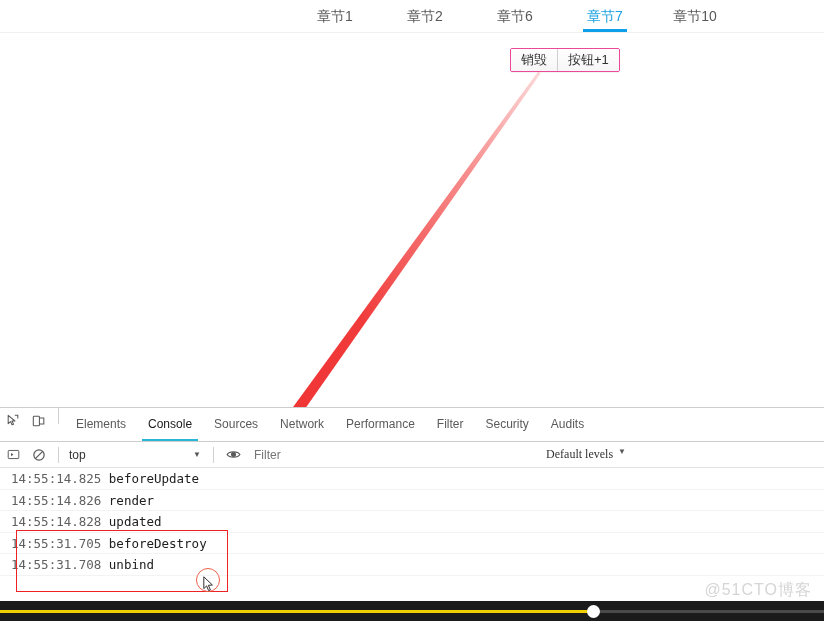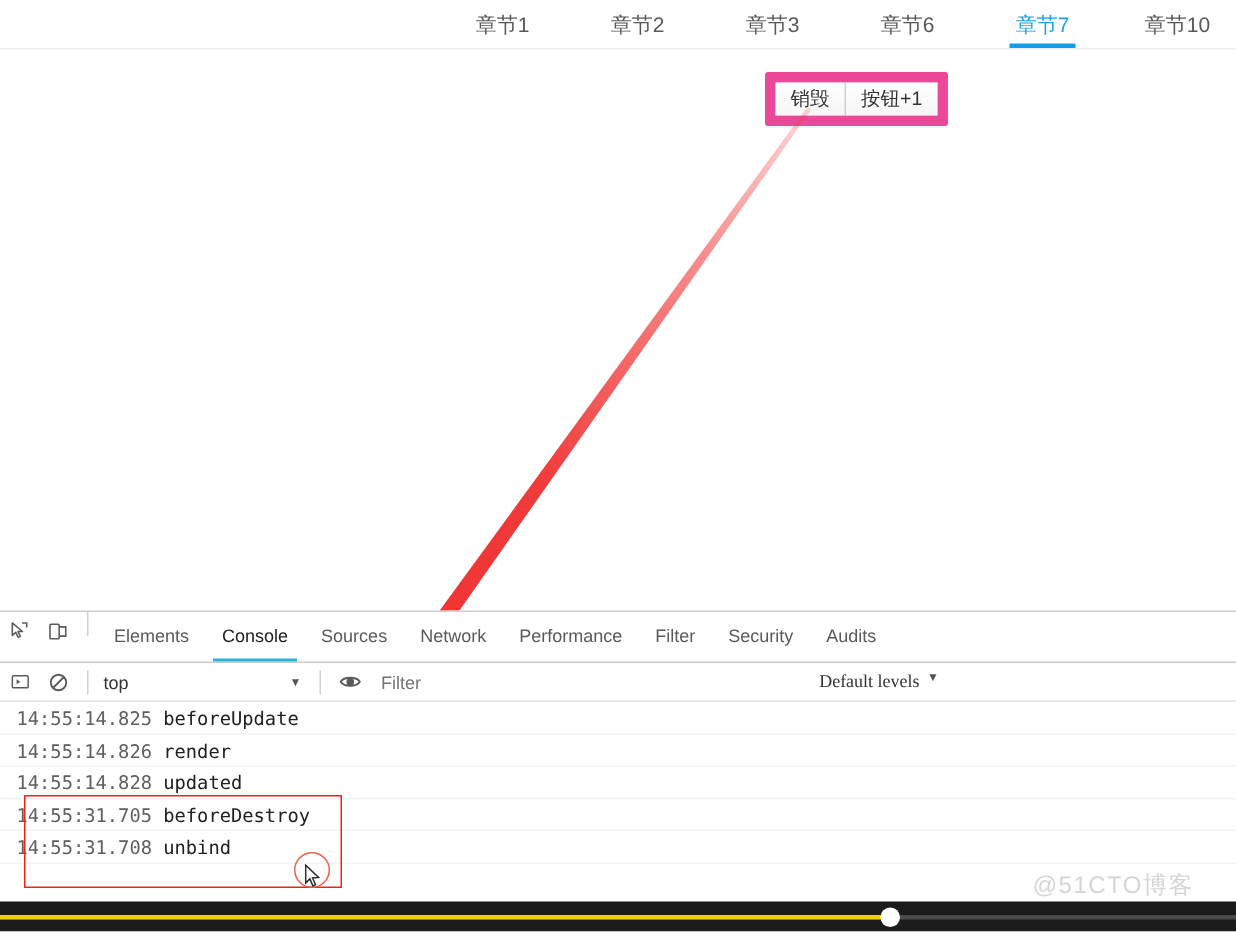--- a/index.html
+++ b/index.html
@@ -47,21 +47,21 @@
     left: 23px; right: 23px;
     bottom: 0;
     height: 3px;
     background: #0f9fe8;
   }
 
   
   .btn-group {
     position: absolute; left: 510px; top: 48px;
     display: flex;
-    border: 7px solid #ec4899;
+    border: 1px solid #ec4899;
     border-radius: 2px;
     background: #fdfdfd;
     box-shadow: 0 1px 1px rgba(0,0,0,0.05);
     overflow: hidden;
   }
   .btn-group .btn {
     font-size: 13px;
     color: #333;
     padding: 3px 10px 4px 10px;
     background: linear-gradient(#ffffff, #f6f6f6);
@@ -205,21 +205,21 @@
   }
   .mouse-cursor {
     position: absolute;
     left: 203px; top: 108px;
     pointer-events: none;
   }
 
   
   .watermark {
     position: absolute;
-    right: 28px; top: 580px;
+    right: 12px; top: 580px;
     font-size: 16px;
     color: #d5d5d5;
     letter-spacing: 1px;
     user-select: none;
     font-family: "Liberation Sans", "DejaVu Sans", sans-serif;
   }
 
   
   .video-bar {
     position: absolute;
@@ -250,21 +250,20 @@
 </style>
 </head>
 <body>
 
 <div id="root">
 
   <div class="nav-bar">
     <div class="nav-tabs" id="nav-tabs">
         <div class="nav-tab">章节1</div>
         <div class="nav-tab">章节2</div>
-        <div class="nav-tab">章节3</div>
         <div class="nav-tab">章节6</div>
         <div class="nav-tab active">章节7</div>
         <div class="nav-tab">章节10</div>
       </div>
   </div>
 
   <div class="btn-group">
     <button class="btn">销毁</button>
     <button class="btn">按钮+1</button>
   </div>

